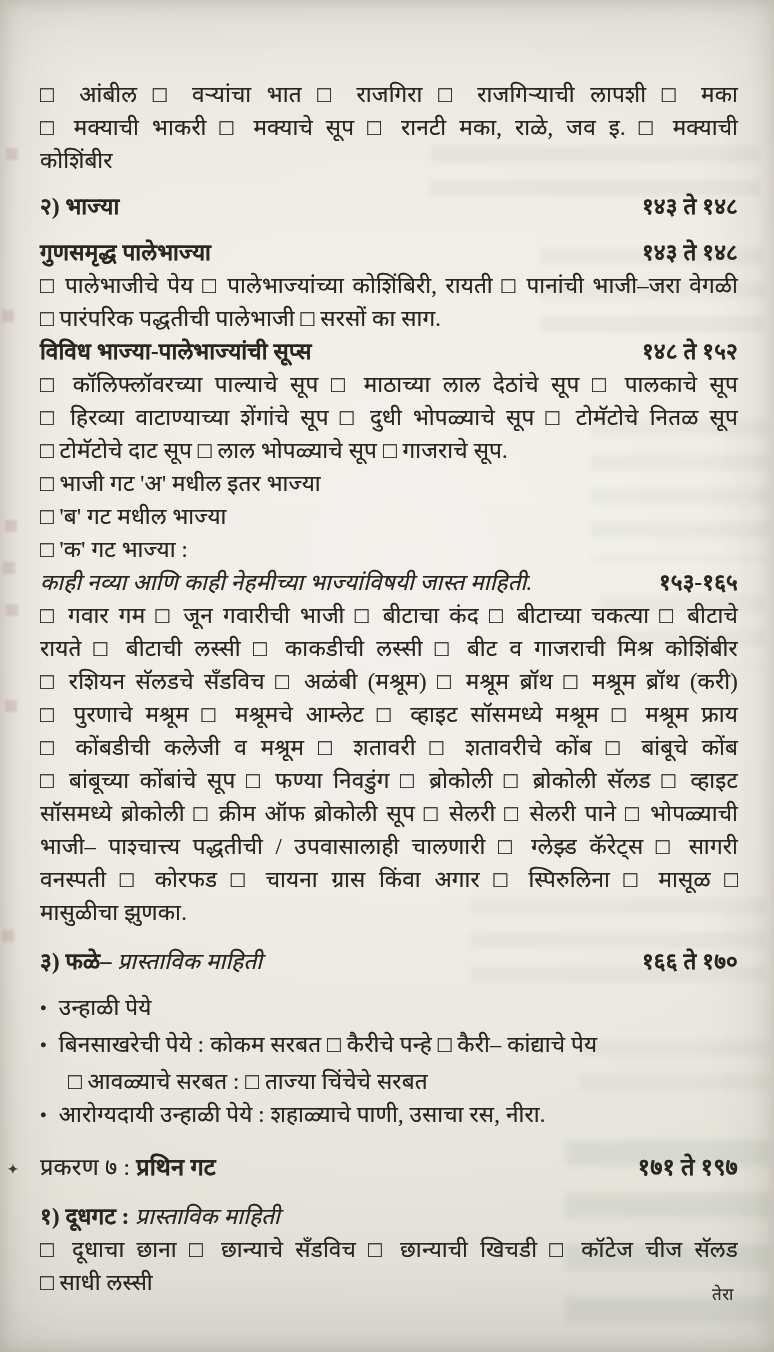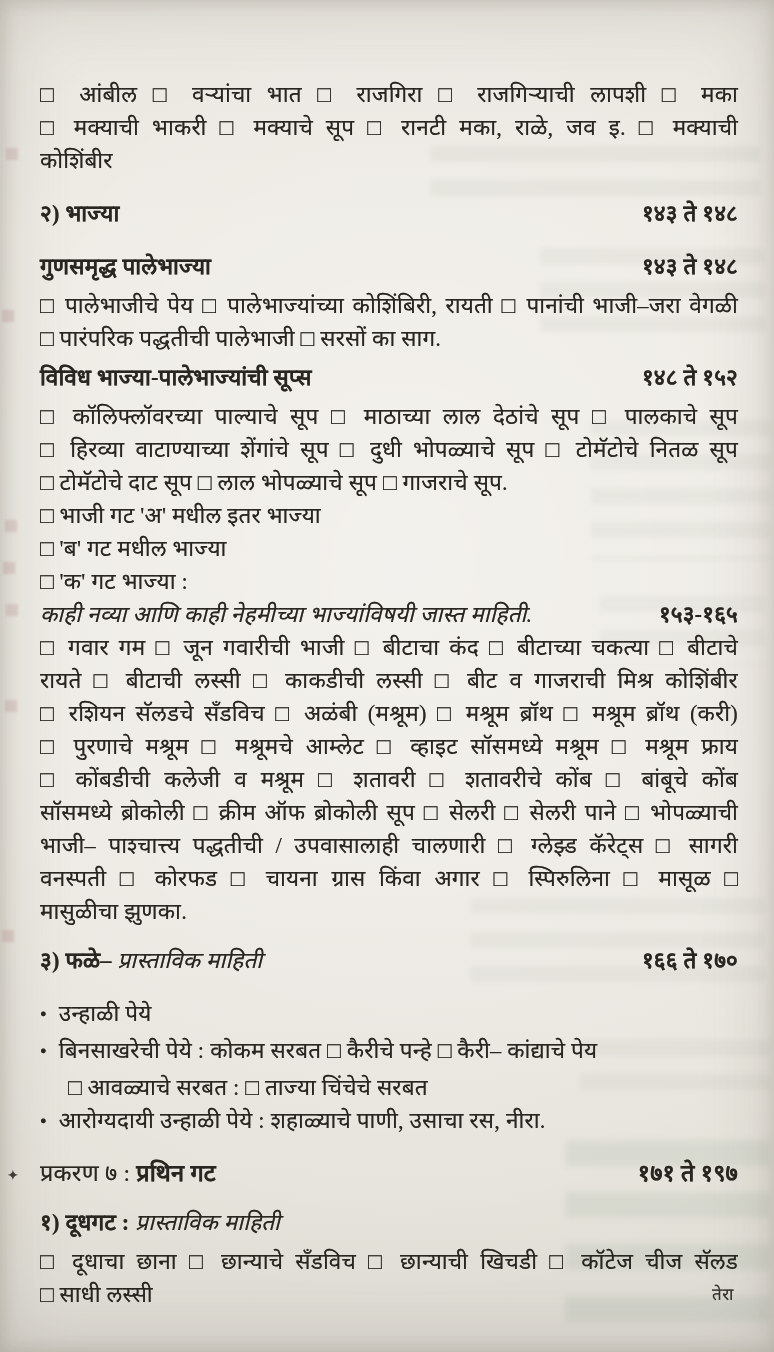--- a/index.html
+++ b/index.html
@@ -30,22 +30,22 @@
   }
   .line .text{flex:1 1 auto;min-width:0;font-family:Liberation Serif, serif;}
   .line.j .text{text-align:justify;text-align-last:justify;}
   .line .pages{margin-left:16px;white-space:nowrap;font-weight:700;text-align:center;}
   .line.ind{padding-left:28px;}
   .s-n{font-weight:400;}
   .s-b{font-weight:700;}
   .s-i{font-style:italic;}
   .bullet{flex:0 0 auto;margin-right:12px;font-size:11px;position:relative;top:-4px;}
   .marker{position:absolute;left:-33px;top:2px;font-size:14px;color:#3c3a34;}
-  .gap-sm{margin-top:6px;}
-  .gap-md{margin-top:20px;}
+  .gap-sm{margin-top:0;}
+  .gap-md{margin-top:13px;}
   .gap-lg{margin-top:16px;gap:20px;}
   .chapter{font-size:23.5px;}
   .folio{
     position:absolute;top:1282px;right:40px;
     font-size:17px;color:#32302b;letter-spacing:.5px;
     text-shadow:0 0 .6px rgba(40,36,30,.5);
   }
   
   .bleed{position:absolute;pointer-events:none;filter:blur(2.5px);border-radius:4px;}
   .stripes{background:repeating-linear-gradient(180deg, rgba(110,125,105,.5) 0 16px, rgba(110,125,105,0) 16px 34px);}
@@ -180,20 +180,25 @@
     <span class="text"><span class="s-n">□ पुरणाचे मश्रूम □ मश्रूमचे आम्लेट □ व्हाइट सॉसमध्ये मश्रूम □ मश्रूम फ्राय</span></span>
 
   </div>
       <div class="line j">
 
     <span class="text"><span class="s-n">□ कोंबडीची कलेजी व मश्रूम □ शतावरी □ शतावरीचे कोंब □ बांबूचे कोंब</span></span>
 
   </div>
       <div class="line j">
 
+    <span class="text"><span class="s-n">□ बांबूच्या कोंबांचे सूप □ फण्या निवडुंग □ ब्रोकोली □ ब्रोकोली सॅलड □ व्हाइट</span></span>
+
+  </div>
+      <div class="line j">
+
     <span class="text"><span class="s-n">सॉसमध्ये ब्रोकोली □ क्रीम ऑफ ब्रोकोली सूप □ सेलरी □ सेलरी पाने □ भोपळ्याची</span></span>
 
   </div>
       <div class="line j">
 
     <span class="text"><span class="s-n">भाजी– पाश्चात्त्य पद्धतीची / उपवासालाही चालणारी □ ग्लेझ्ड कॅरेट्स □ सागरी</span></span>
 
   </div>
       <div class="line j">
 

